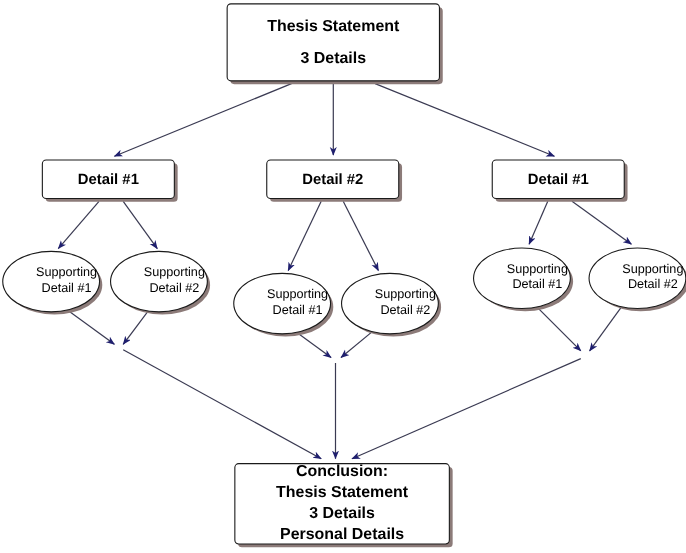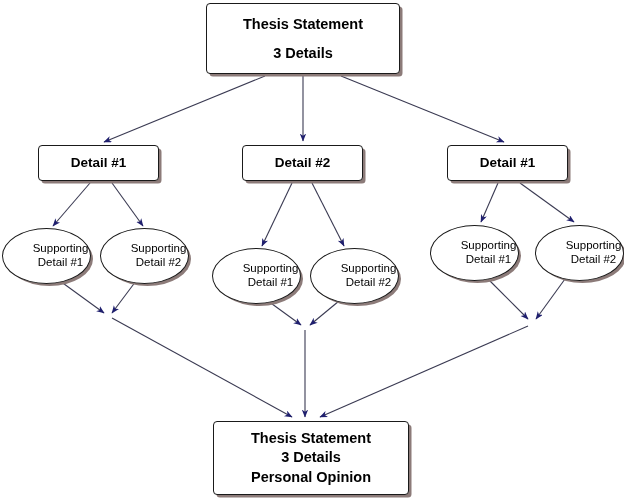--- a/index.html
+++ b/index.html
@@ -177,19 +177,20 @@
   </div>
   <div class="node ellipse sup" id="sup-3-2">
     <div class="lines">
       <div>Supporting</div>
       <div>Detail #2</div>
     </div>
   </div>
 
   <div class="node rbox" id="conclusion-box">
     <div class="lines">
+      <div>Conclusion:</div>
       <div>Thesis Statement</div>
       <div>3 Details</div>
-      <div>Personal Opinion</div>
+      <div>Personal Details</div>
     </div>
   </div>
 
 </div>
 
 </body></html>

